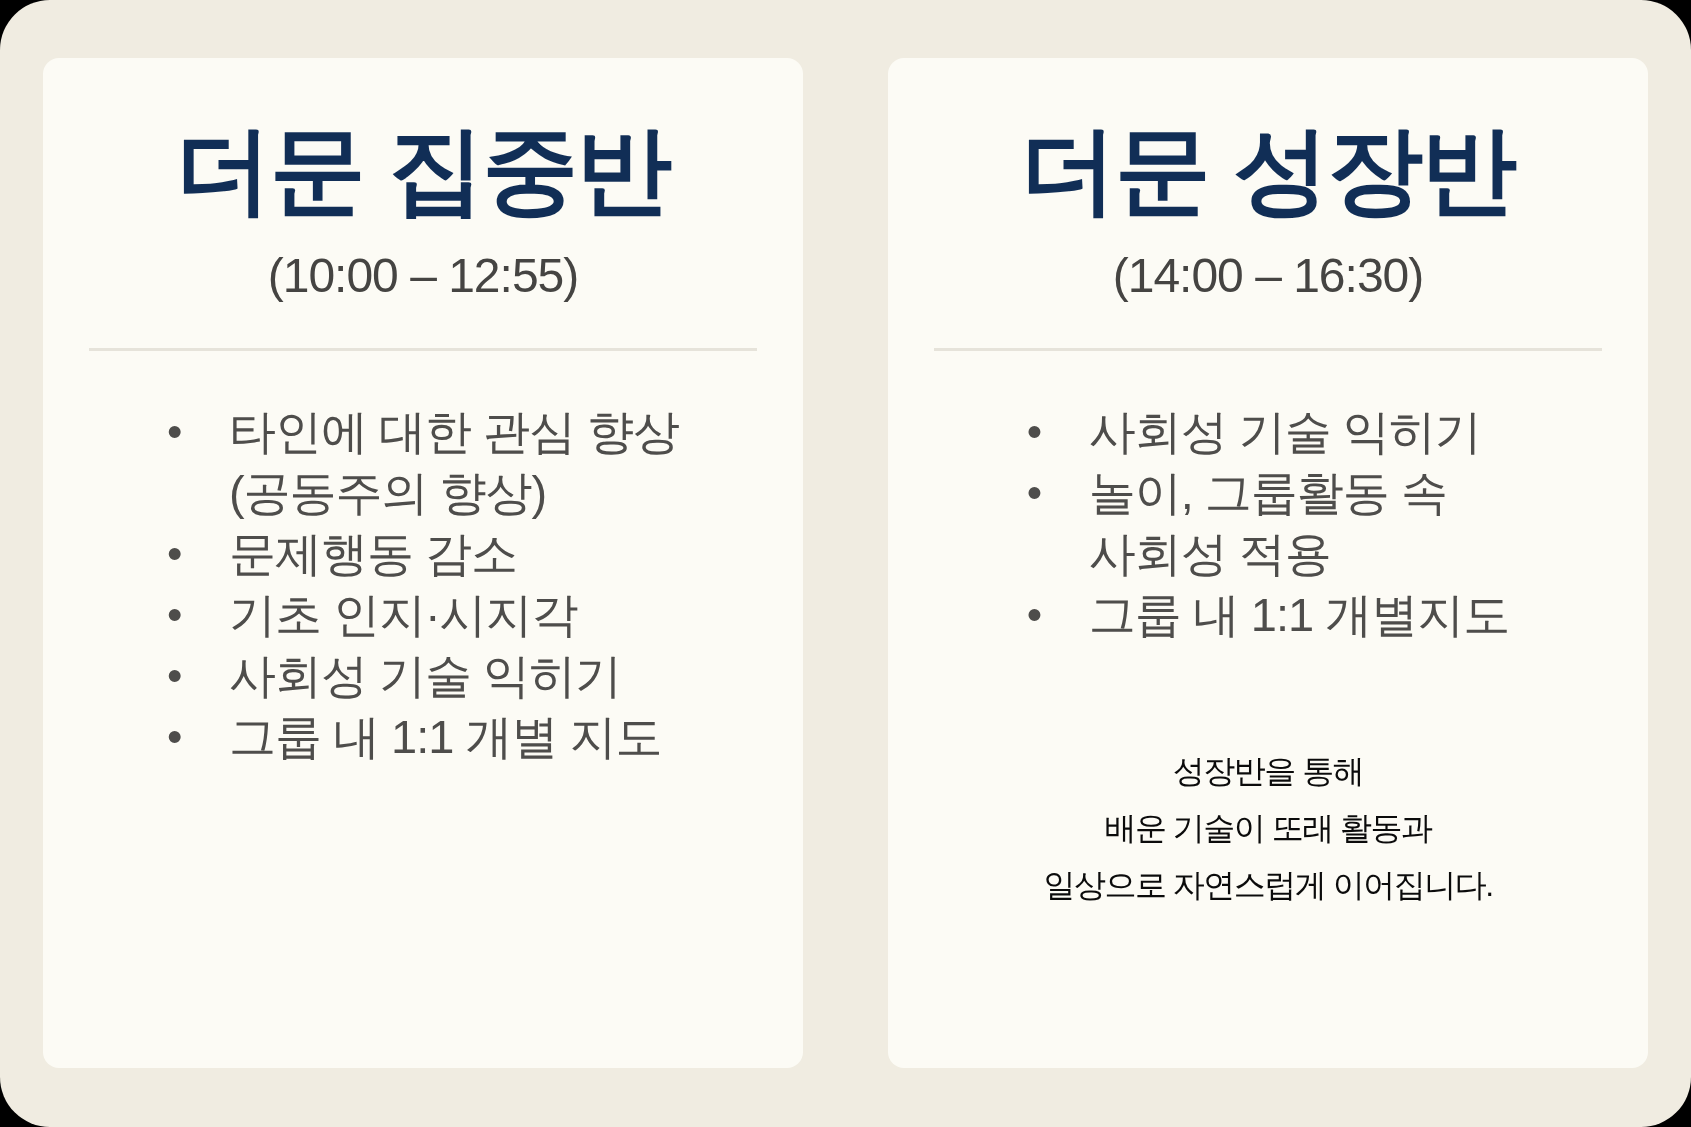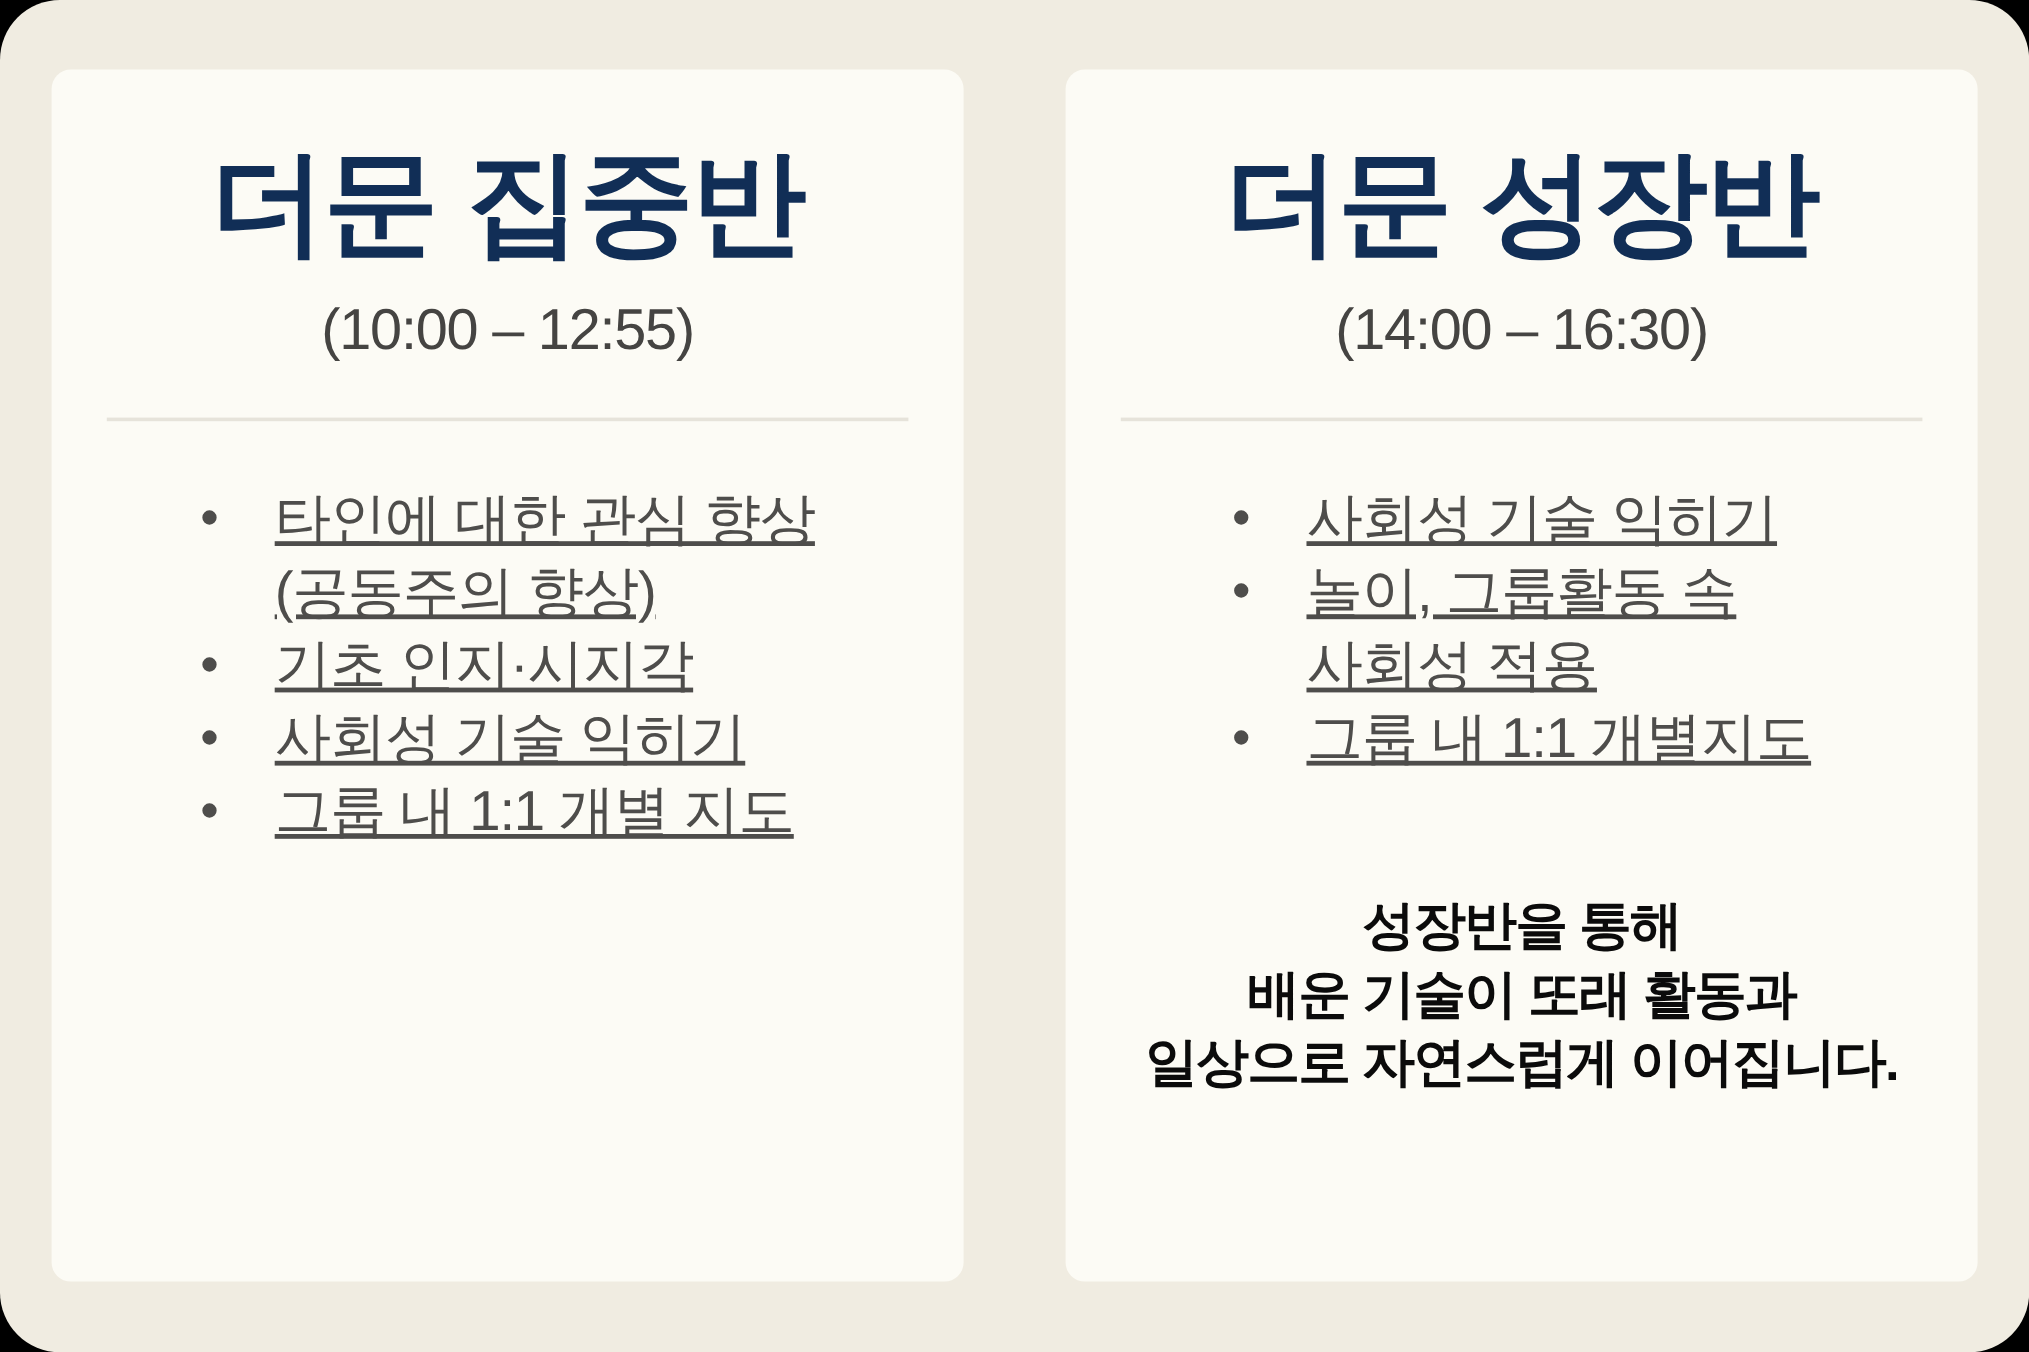--- a/index.html
+++ b/index.html
@@ -64,59 +64,59 @@
   }
   .benefit-list li {
     position: relative;
     padding-left: 62px;
     font-size: 47px;
     line-height: 61px;
     font-weight: 500;
     letter-spacing: -1px;
     color: var(--bullet_color, #4e4d4b);
     white-space: pre-line;
-    text-decoration: underline;
   }
   .benefit-list li::before {
     content: "\2022";
     position: absolute;
     left: 0;
     top: 0;
     font-size: 44px;
     color: var(--bullet_color, #4e4d4b);
   }
   .summary-wrap {
     flex: 1 1 auto;
     display: flex;
     align-items: center;
     justify-content: center;
     width: 100%;
   }
   .card-summary {
-    font-size: 44px;
+    font-size: 32px;
     line-height: 57px;
-    font-weight: 700;
+    font-weight: 400;
     letter-spacing: -1.5px;
     color: var(--summary_color, #0b0b0b);
     text-align: center;
     white-space: pre-line;
   }
 </style>
 </head>
 <body>
 
 <div class="canvas">
 
   <div class="card">
     <div class="card-title">더문 집중반</div>
     <div class="card-time">(10:00 – 12:55)</div>
     <hr class="card-divider">
     <ul class="benefit-list">
       <li>타인에 대한 관심 향상
 (공동주의 향상)</li>
+      <li>문제행동 감소</li>
       <li>기초 인지·시지각</li>
       <li>사회성 기술 익히기</li>
       <li>그룹 내 1:1 개별 지도</li>
     </ul>
   </div>
 
   <div class="card">
     <div class="card-title">더문 성장반</div>
     <div class="card-time">(14:00 – 16:30)</div>
     <hr class="card-divider">

